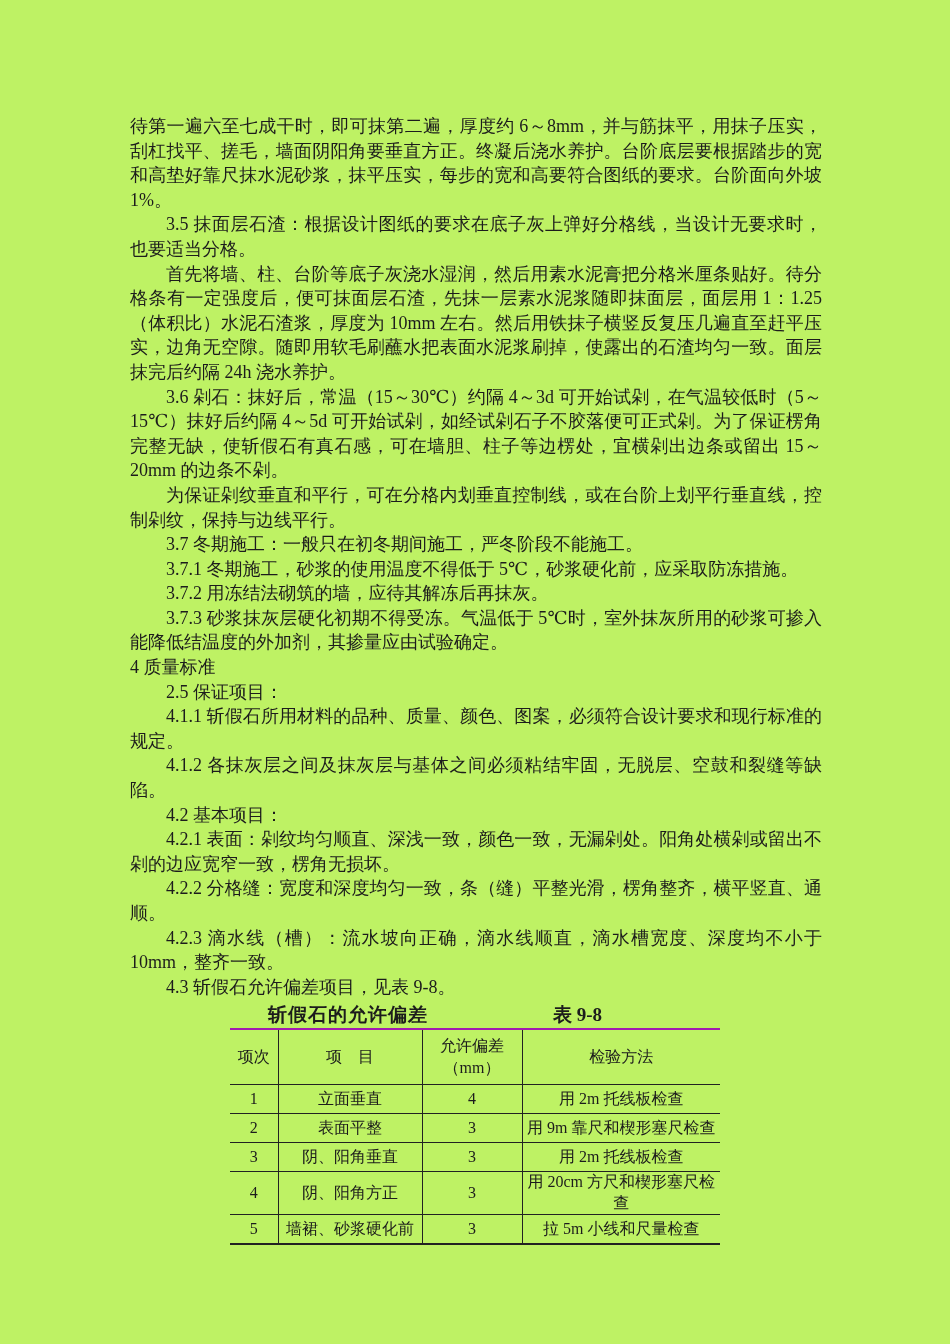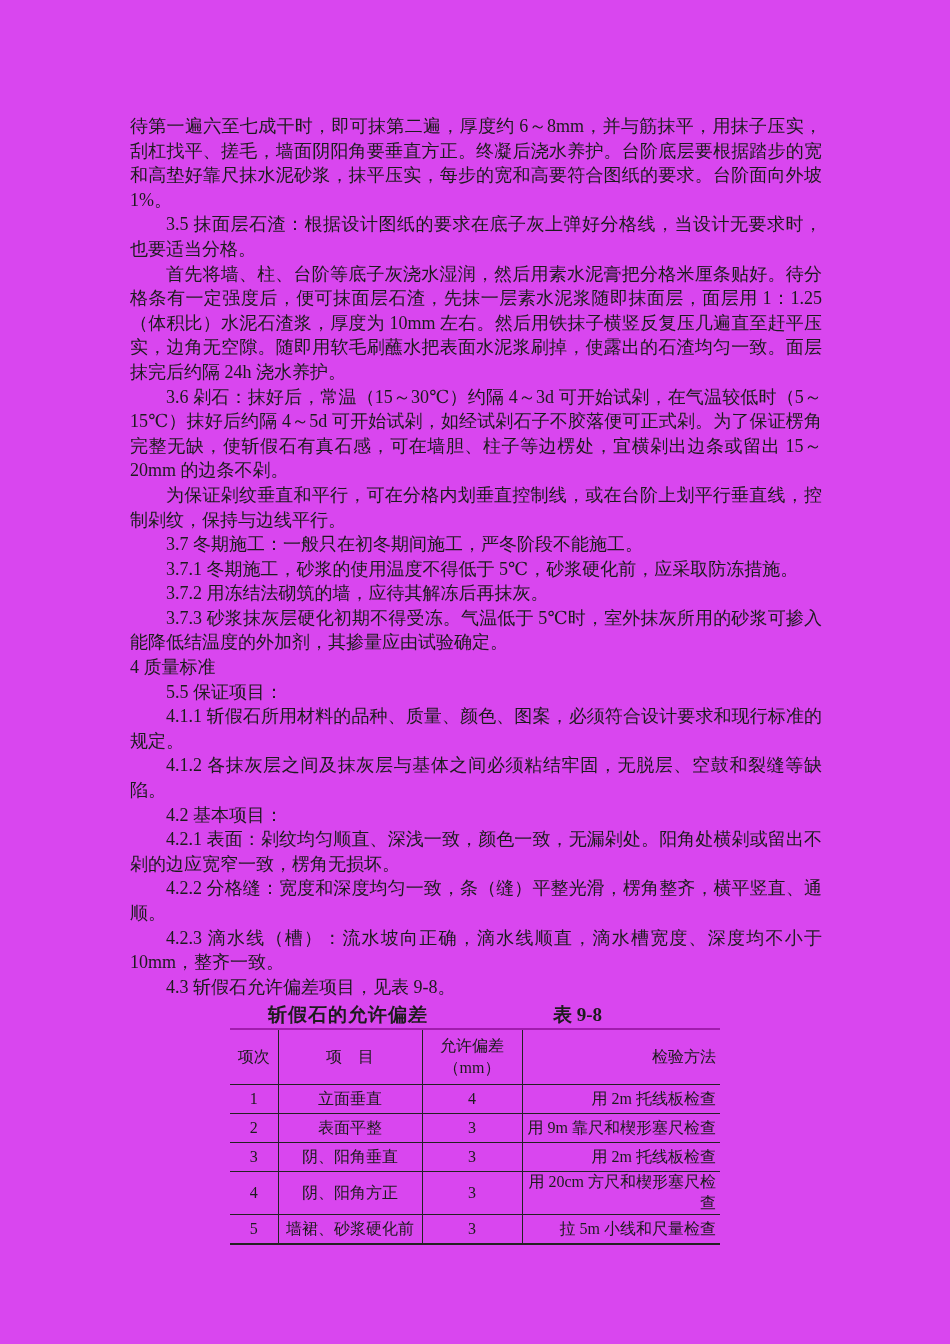--- a/index.html
+++ b/index.html
@@ -1,21 +1,21 @@
 <!DOCTYPE html>
 <html><head>
 <meta charset="utf-8">
 <style>
   html,body { margin:0; padding:0; background:#ffffff; }
   body {
     width:950px; height:1344px;
     font-family:"Liberation Serif","DejaVu Serif",serif;
     color:#1c1c1c;
   }
-  .page { position:relative; width:950px; height:1344px; background:#d946ef; overflow:hidden; }
+  .page { position:relative; width:950px; height:1344px; background:#bef264; overflow:hidden; }
 
   .text-block {
     position:absolute; left:130px; top:114px; width:692px;
     font-size:18px; line-height:24.6px;
     text-align:justify; text-justify:inter-ideograph;
   }
   .para { margin:0; }
   .para.indent { text-indent:2em; }
 
   .table-section { position:absolute; left:230px; top:1002px; width:490px; }
@@ -29,21 +29,21 @@
   table.dev-table {
     border-collapse:collapse; table-layout:fixed; width:490px;
     border-top:2px solid #a21caf; border-bottom:2px solid #222;
     font-size:16px; color:#1c1c1c;
   }
   .dev-table th, .dev-table td {
     border-bottom:1px solid #222; border-right:1px solid #222;
     text-align:center; vertical-align:middle;
     font-weight:normal; padding:0 4px;
   }
-  .dev-table th:last-child, .dev-table td:last-child { border-right:none;text-align:right; }
+  .dev-table th:last-child, .dev-table td:last-child { border-right:none; }
   .dev-table tbody tr:last-child td { border-bottom:none; }
   .dev-table thead th { height:54px; line-height:22px; }
   .dev-table tbody td { height:28px; }
   .col-idx  { width:48px;  }
   .col-item { width:144px; }
   .col-dev  { width:100px; }
   .col-meth { width:198px; }
 </style>
 </head>
 <body>
@@ -54,21 +54,21 @@
     <p class="para">待第一遍六至七成干时，即可抹第二遍，厚度约 6～8mm，并与筋抹平，用抹子压实，刮杠找平、搓毛，墙面阴阳角要垂直方正。终凝后浇水养护。台阶底层要根据踏步的宽和高垫好靠尺抹水泥砂浆，抹平压实，每步的宽和高要符合图纸的要求。台阶面向外坡 1%。</p>
     <p class="para indent">3.5 抹面层石渣：根据设计图纸的要求在底子灰上弹好分格线，当设计无要求时，也要适当分格。</p>
     <p class="para indent">首先将墙、柱、台阶等底子灰浇水湿润，然后用素水泥膏把分格米厘条贴好。待分格条有一定强度后，便可抹面层石渣，先抹一层素水泥浆随即抹面层，面层用 1：1.25（体积比）水泥石渣浆，厚度为 10mm 左右。然后用铁抹子横竖反复压几遍直至赶平压实，边角无空隙。随即用软毛刷蘸水把表面水泥浆刷掉，使露出的石渣均匀一致。面层抹完后约隔 24h 浇水养护。</p>
     <p class="para indent">3.6 剁石：抹好后，常温（15～30℃）约隔 4～3d 可开始试剁，在气温较低时（5～15℃）抹好后约隔 4～5d 可开始试剁，如经试剁石子不胶落便可正式剁。为了保证楞角完整无缺，使斩假石有真石感，可在墙胆、柱子等边楞处，宜横剁出边条或留出 15～20mm 的边条不剁。</p>
     <p class="para indent">为保证剁纹垂直和平行，可在分格内划垂直控制线，或在台阶上划平行垂直线，控制剁纹，保持与边线平行。</p>
     <p class="para indent">3.7 冬期施工：一般只在初冬期间施工，严冬阶段不能施工。</p>
     <p class="para indent">3.7.1 冬期施工，砂浆的使用温度不得低于 5℃，砂浆硬化前，应采取防冻措施。</p>
     <p class="para indent">3.7.2 用冻结法砌筑的墙，应待其解冻后再抹灰。</p>
     <p class="para indent">3.7.3 砂浆抹灰层硬化初期不得受冻。气温低于 5℃时，室外抹灰所用的砂浆可掺入能降低结温度的外加剂，其掺量应由试验确定。</p>
     <p class="para">4 质量标准</p>
-    <p class="para indent">5.5 保证项目：</p>
+    <p class="para indent">2.5 保证项目：</p>
     <p class="para indent">4.1.1 斩假石所用材料的品种、质量、颜色、图案，必须符合设计要求和现行标准的规定。</p>
     <p class="para indent">4.1.2 各抹灰层之间及抹灰层与基体之间必须粘结牢固，无脱层、空鼓和裂缝等缺陷。</p>
     <p class="para indent">4.2 基本项目：</p>
     <p class="para indent">4.2.1 表面：剁纹均匀顺直、深浅一致，颜色一致，无漏剁处。阳角处横剁或留出不剁的边应宽窄一致，楞角无损坏。</p>
     <p class="para indent">4.2.2 分格缝：宽度和深度均匀一致，条（缝）平整光滑，楞角整齐，横平竖直、通顺。</p>
     <p class="para indent">4.2.3 滴水线（槽）：流水坡向正确，滴水线顺直，滴水槽宽度、深度均不小于 10mm，整齐一致。</p>
     <p class="para indent">4.3 斩假石允许偏差项目，见表 9-8。</p>
   </div>
 
   <div class="table-section">

